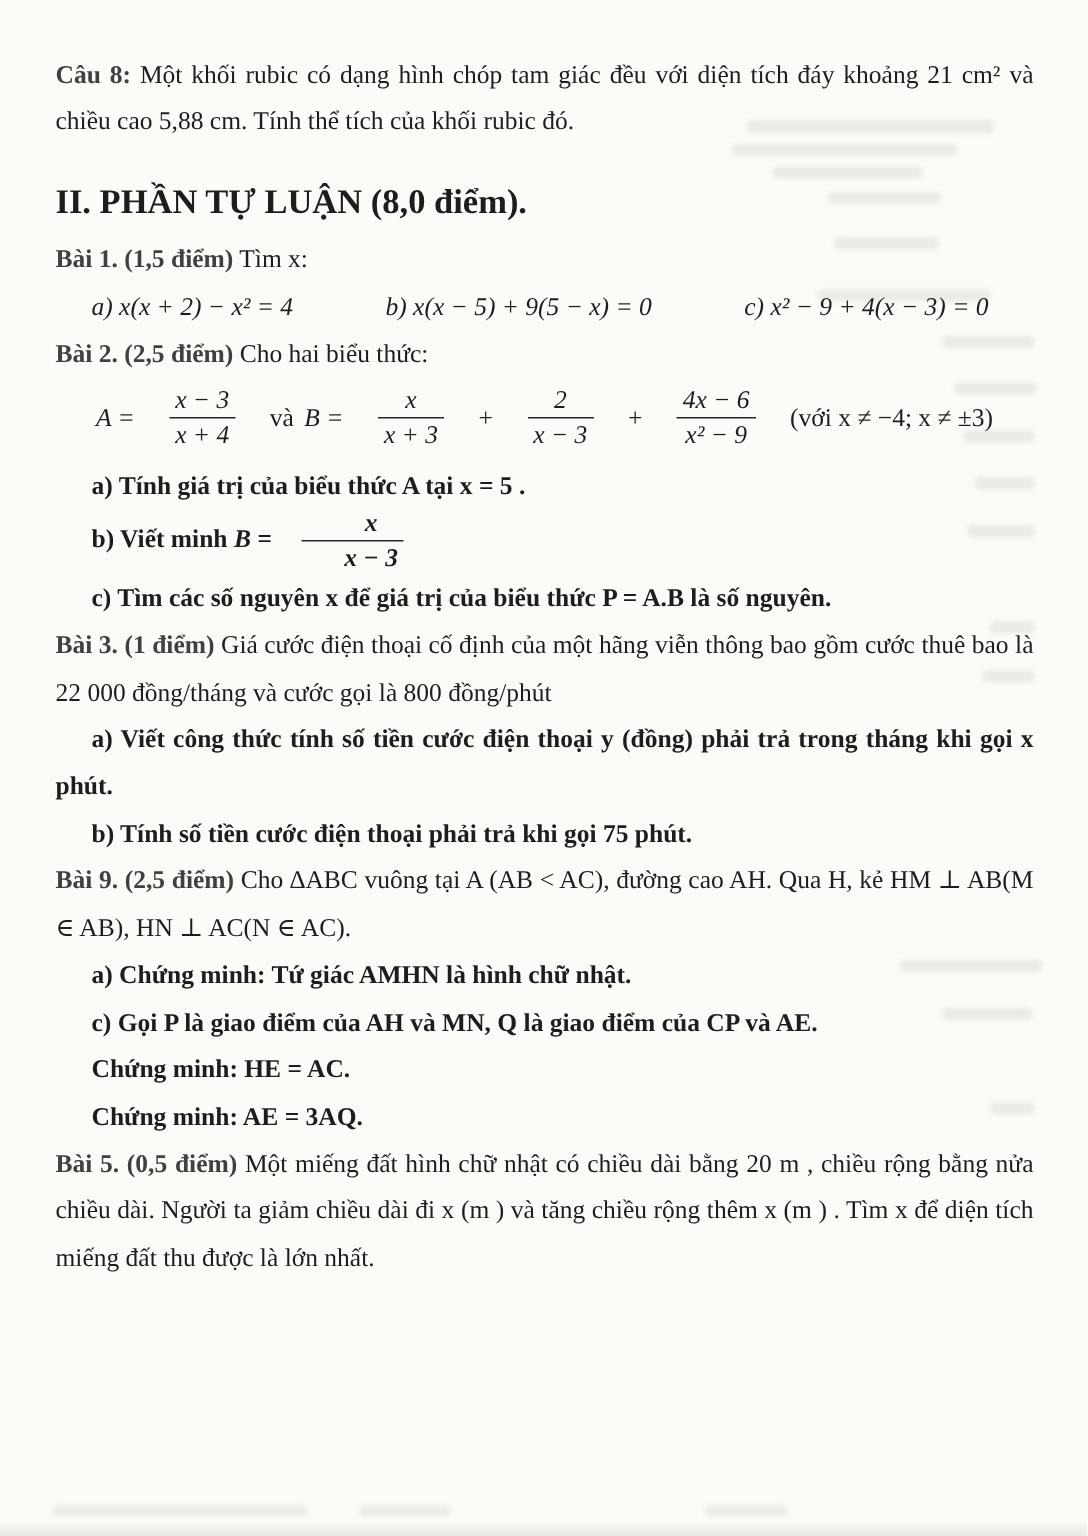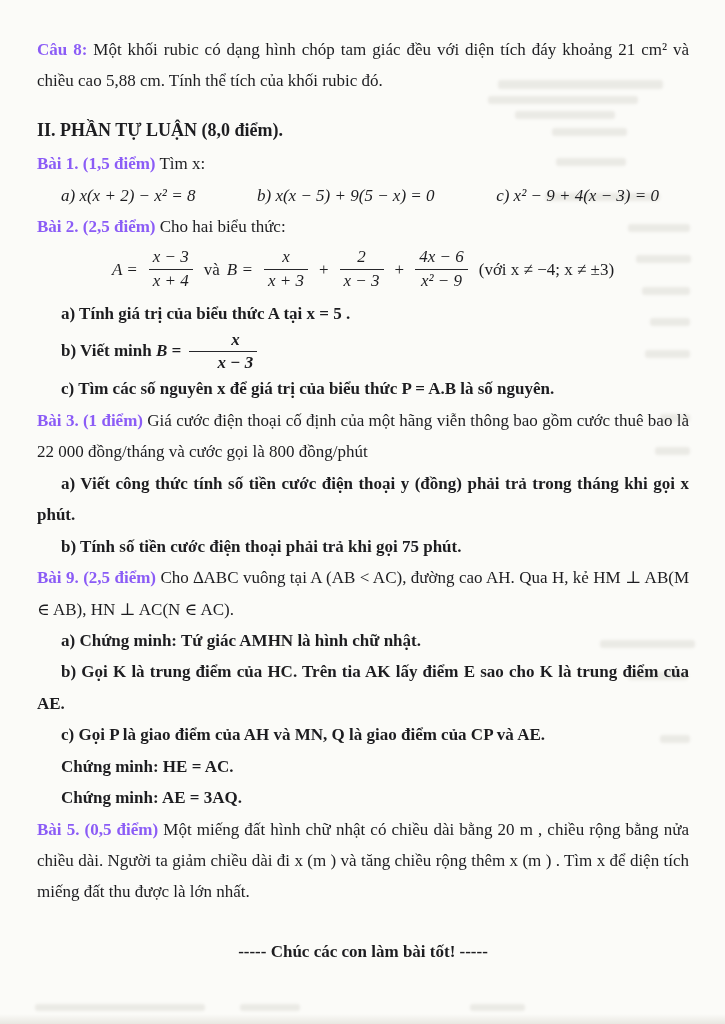--- a/index.html
+++ b/index.html
@@ -13,24 +13,24 @@
     overflow: hidden;
   }
   .page {
     position: relative;
     padding: 34px 36px 0 37px;
     line-height: 1.85;
     z-index: 2;
   }
   p, h2 { margin: 0; }
   .just { text-align: justify; }
-  .lbl, b { font-weight: bold; color: #8b5cf6; }
+  .lbl, b { font-weight: bold; color: #404040; }
   .heading {
     font-weight: bold;
-    font-size: 18px;
+    font-size: 23px;
     margin-top: 17px;
     margin-bottom: 1px;
   }
   .item { text-indent: 24px; font-weight: bold; }
   .math { font-style: italic; }
   .rm { font-style: normal; }
 
   .eq-row {
     display: flex;
     justify-content: space-between;
@@ -46,21 +46,21 @@
     margin: 5px 0 7px 0;
     line-height: 1.25;
   }
   .frac {
     display: inline-flex;
     flex-direction: column;
     text-align: center;
     vertical-align: middle;
     font-style: italic;
     line-height: 1.2;
-    margin: 0 4px;
+    margin: 0 16px;
   }
   .frac .num { border-bottom: 1.3px solid #26262a; padding: 0 4px 1px 4px; display: block; }
   .frac .den { padding: 1px 4px 0 4px; display: block; }
   .frac-line .frac { line-height: 1.2; }
 
   .footer {
     text-align: center;
     font-weight: bold;
     margin-top: 28px;
   }
@@ -91,21 +91,21 @@
   </p>
 
   <h2 class="heading">II. PHẦN TỰ LUẬN (8,0 điểm).</h2>
 
   <p class="para">
     <b>Bài 1. (1,5 điểm)</b>
     <span>Tìm x:</span>
   </p>
 
   <div class="eq-row">
-    <span class="math">a)  x(x + 2) − x² = 8</span>
+    <span class="math">a)  x(x + 2) − x² = 4</span>
     <span class="math">b)  x(x − 5) + 9(5 − x) = 0</span>
     <span class="math">c)  x² − 9 + 4(x − 3) = 0</span>
   </div>
 
   <p class="para">
     <b>Bài 2. (2,5 điểm)</b>
     <span>Cho hai biểu thức:</span>
   </p>
 
   <div class="formula-row">
@@ -151,31 +151,29 @@
     <span>Giá cước điện thoại cố định của một hãng viễn thông bao gồm cước thuê bao là 22 000 đồng/tháng và cước gọi là 800 đồng/phút</span>
   </p>
   <p class="item just">a) Viết công thức tính số tiền cước điện thoại y (đồng) phải trả trong tháng khi gọi  x phút.</p>
   <p class="item">b) Tính số tiền cước điện thoại phải trả khi gọi 75 phút.</p>
 
   <p class="para just">
     <b>Bài 9. (2,5 điểm)</b>
     <span>Cho ∆ABC vuông tại A (AB &lt; AC), đường cao AH. Qua H, kẻ HM ⊥ AB(M ∈ AB),  HN ⊥ AC(N ∈ AC).</span>
   </p>
   <p class="item">a) Chứng minh:  Tứ giác AMHN là hình chữ nhật.</p>
-  <p class="item just">b) Gọi K là trung điểm của HC. Trên tia AK lấy điểm E sao cho K là trung điểm của AE.</p>
   <p class="item">c) Gọi P là giao điểm của AH và MN, Q là giao điểm của CP và AE.</p>
   <p class="item">Chứng minh: HE = AC.</p>
   <p class="item">Chứng minh: AE = 3AQ.</p>
 
   <p class="para just">
     <b>Bài 5. (0,5 điểm)</b>
     <span>Một miếng đất hình chữ nhật có chiều dài bằng 20 m , chiều rộng bằng nửa chiều dài. Người ta giảm chiều dài đi x (m ) và tăng chiều rộng thêm x (m ) . Tìm x để diện tích miếng đất thu được là lớn nhất.</span>
   </p>
 
-  <p class="footer">----- Chúc các con làm bài tốt! -----</p>
 
 </div>
 
 <div class="bleed">
   <div class="smudge" style="top:80px;left:498px;width:165px;height:9px"></div>
   <div class="smudge" style="top:96px;left:488px;width:150px;height:8px"></div>
   <div class="smudge" style="top:111px;left:515px;width:100px;height:8px"></div>
   <div class="smudge" style="top:128px;left:552px;width:75px;height:8px"></div>
   <div class="smudge" style="top:158px;left:556px;width:70px;height:8px"></div>
   <div class="smudge" style="top:193px;left:545px;width:115px;height:8px"></div>

